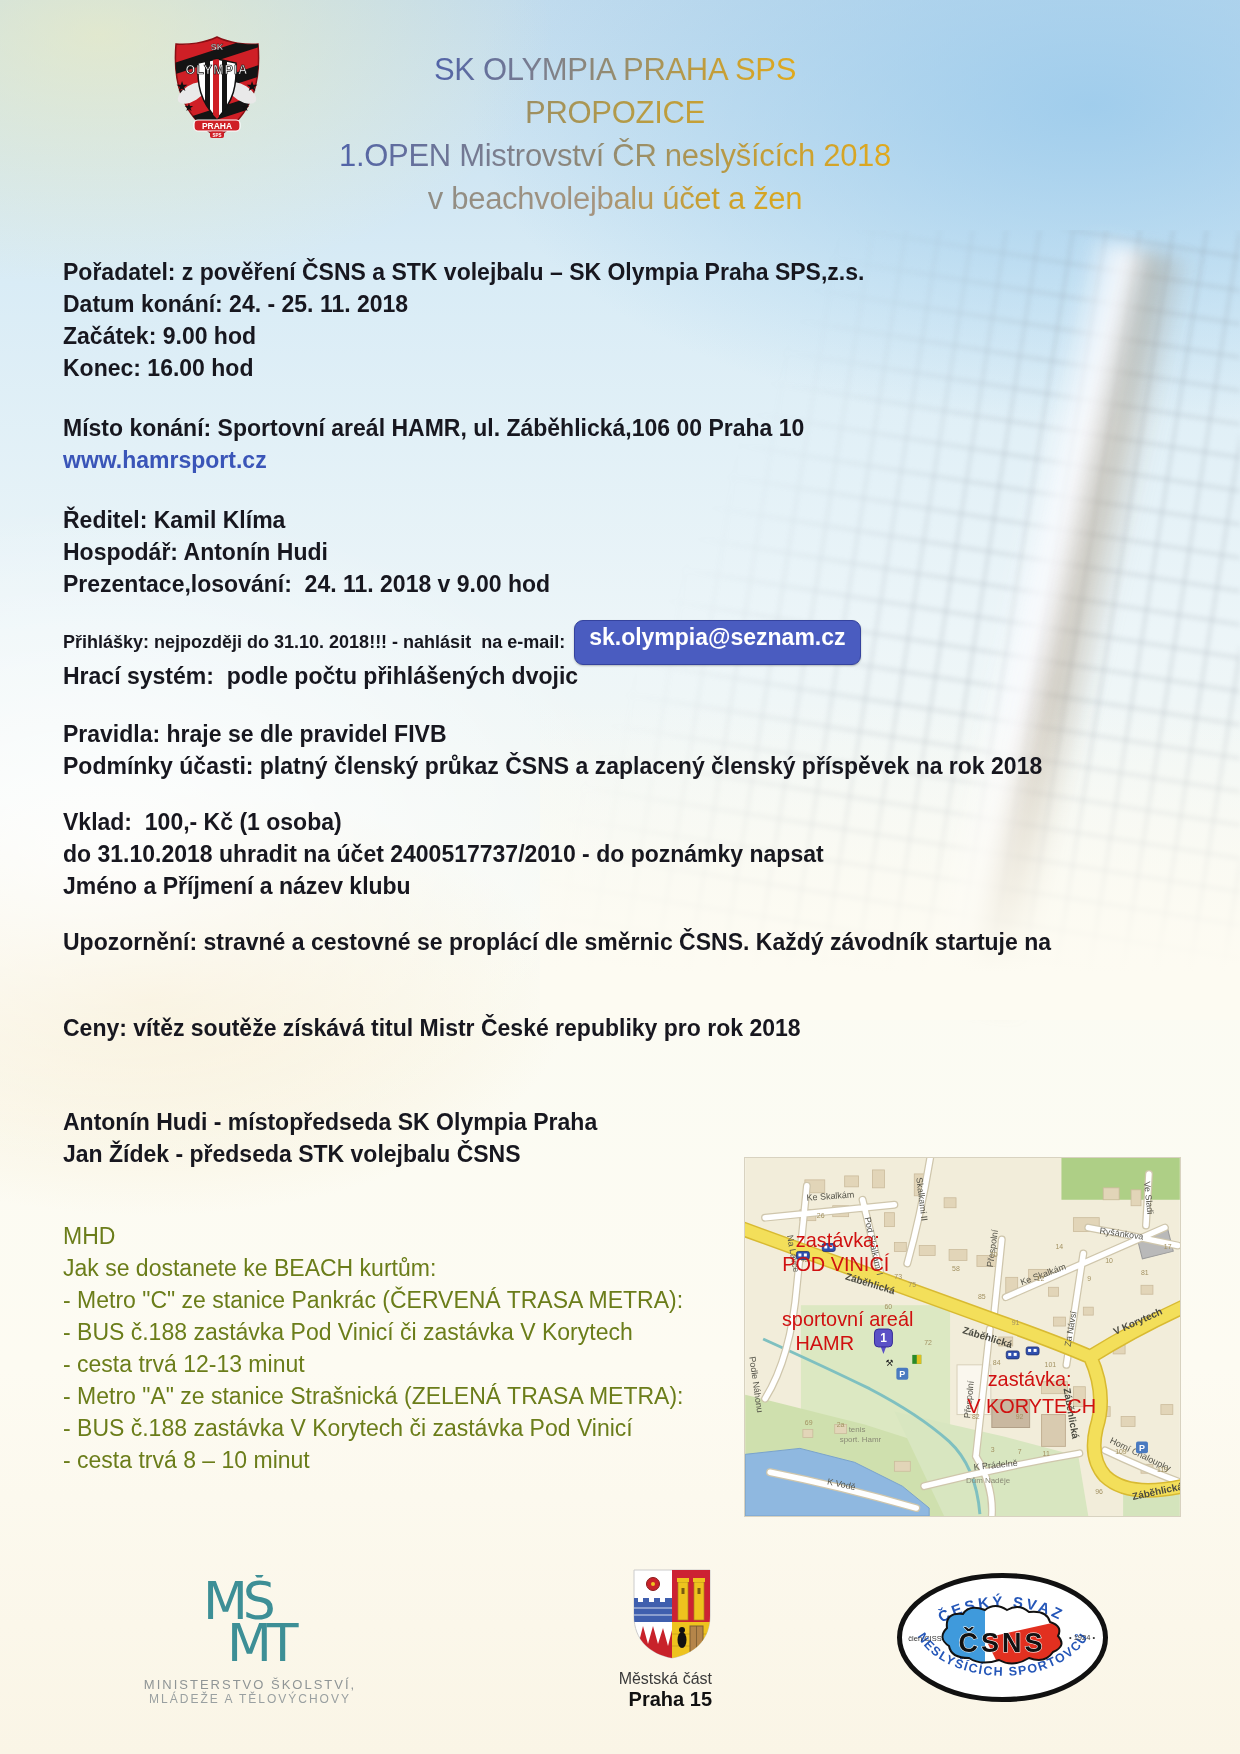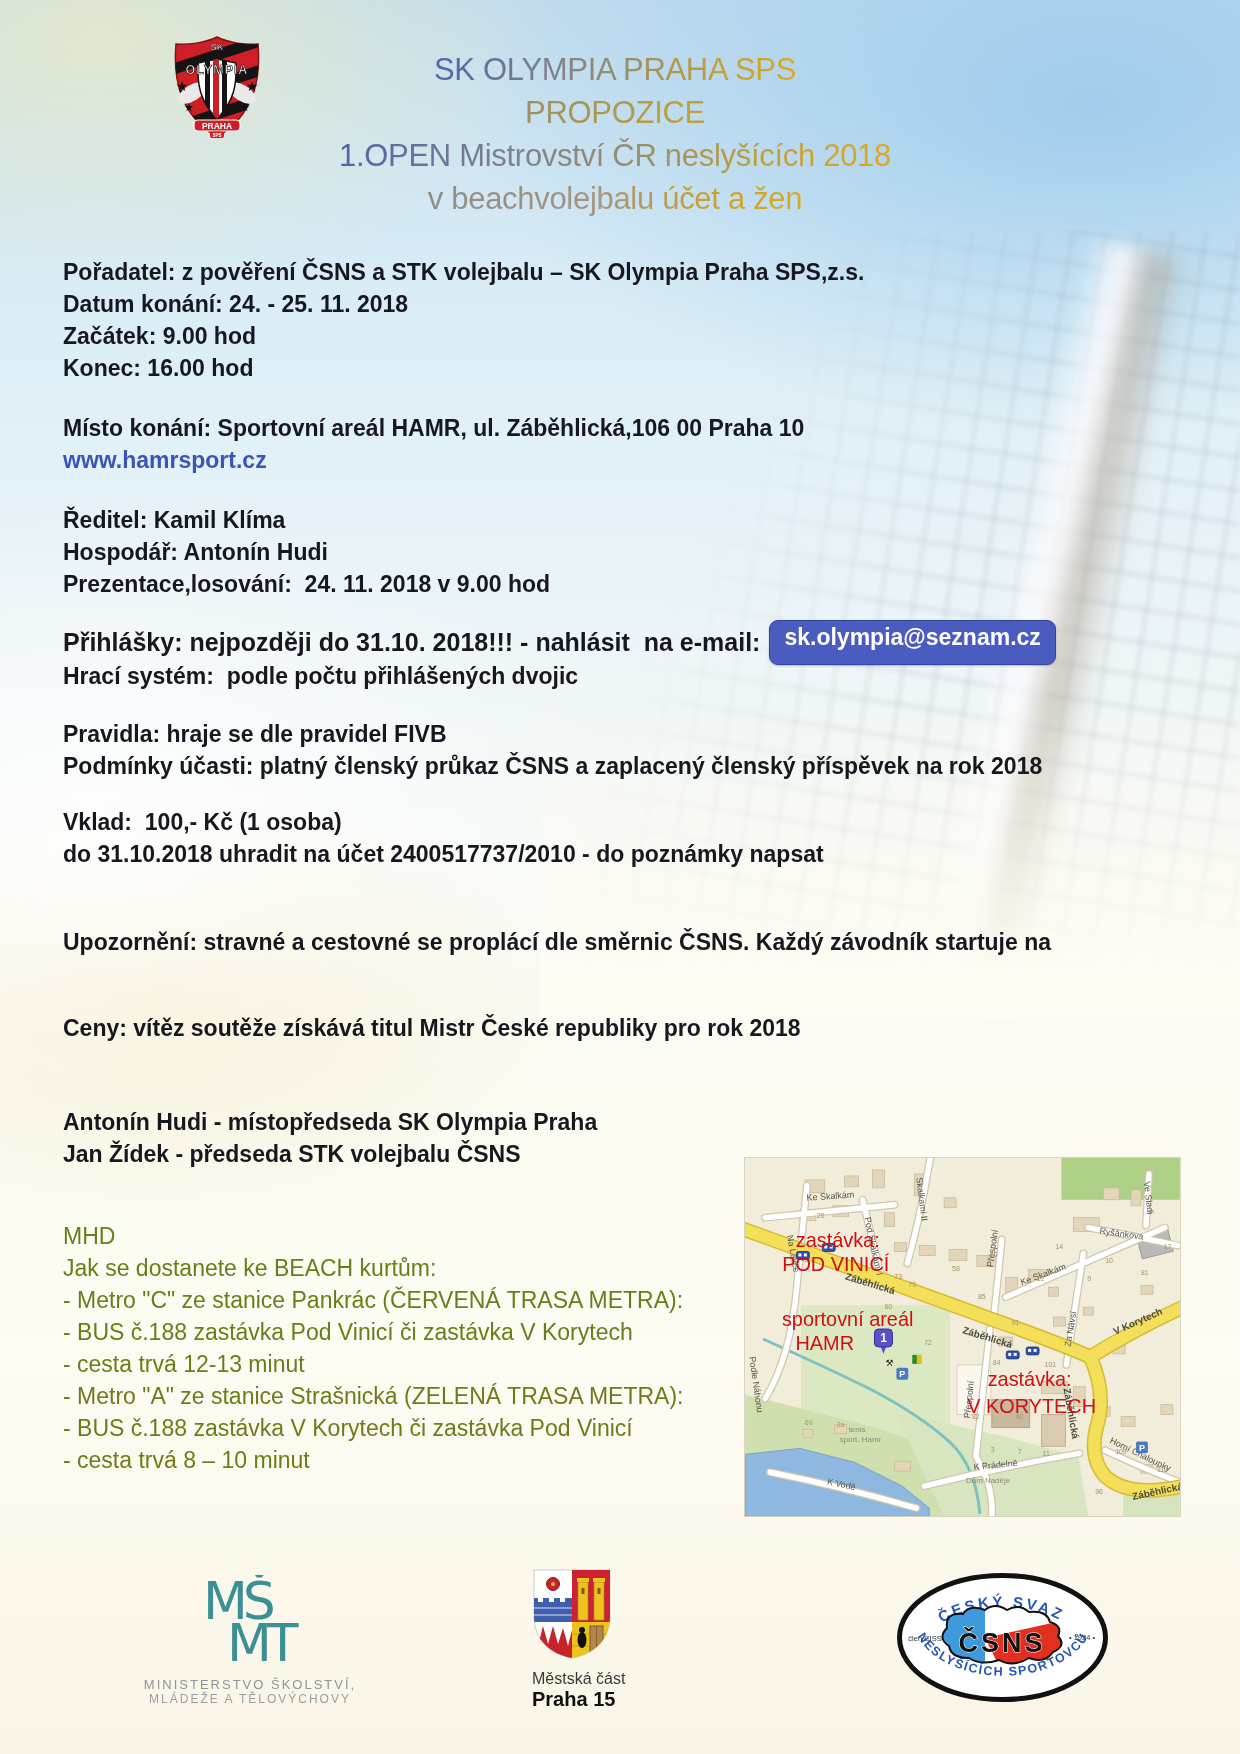--- a/index.html
+++ b/index.html
@@ -31,21 +31,21 @@
   .grad{-webkit-background-clip:text;background-clip:text;color:transparent;display:inline-block;}
   .grad-a{background-image:linear-gradient(90deg,#5163a8 0%,#7d7f8d 30%,#9c8f66 55%,#c29d3a 76%,#e0a91c 100%);}
   .grad-b{background-image:linear-gradient(90deg,#9d8f62 0%,#b39a48 55%,#c7a034 100%);}
   .grad-c{background-image:linear-gradient(90deg,#8f8c84 0%,#a5947f 45%,#caa02e 75%,#dca81e 100%);}
 
   
   .para{position:absolute;left:63px;color:#17171f;font-weight:bold;font-size:23px;}
   .line{height:32px;line-height:32px;white-space:pre;}
   .link{color:#3a55b8;}
   .email-row{position:absolute;left:63px;top:620px;display:flex;align-items:center;gap:9px;}
-  .email-prefix{font-weight:bold;font-size:25px;color:#17171f;white-space:pre;}
+  .email-prefix{font-weight:bold;font-size:18px;color:#17171f;white-space:pre;}
   .email-box{background:#4a5cc0;border:1px solid #35439e;border-radius:9px;color:#fff;font-weight:bold;
     font-size:23px;padding:3px 14px 13px 14px;white-space:pre;box-shadow:0 1px 2px rgba(0,0,0,.25);}
 
   
   .directions{position:absolute;left:63px;top:1220px;color:#6b7d1a;font-size:23px;font-weight:normal;}
   .directions .line{height:32px;line-height:32px;}
 
   
   .map-wrap{position:absolute;left:744px;top:1157px;width:437px;height:360px;border:1px solid #d8d2c0;box-sizing:border-box;}
   .map-svg{display:block;width:100%;height:100%;}
@@ -57,21 +57,21 @@
   .st-name{font-family:"Liberation Sans",sans-serif;font-size:9px;fill:#55544a;}
   .st-name-b{font-family:"Liberation Sans",sans-serif;font-size:10px;fill:#4a4a40;font-weight:bold;}
   .st-min{font-family:"Liberation Sans",sans-serif;font-size:8px;fill:#8a8a76;}
   .hn{font-family:"Liberation Sans",sans-serif;font-size:7px;fill:#a39262;}
   .red-label{font-family:"Liberation Sans",sans-serif;font-size:20px;fill:#d01010;}
 
   
   .msmt{position:absolute;left:120px;top:1575px;width:260px;text-align:center;}
   .msmt-caption1{margin-top:6px;font-size:13px;letter-spacing:2px;color:#8f9596;}
   .msmt-caption2{font-size:12px;letter-spacing:2px;color:#9aa0a1;}
-  .praha15{position:absolute;left:532px;top:1568px;width:180px;text-align:left;}
+  .praha15{position:absolute;left:532px;top:1568px;width:180px;text-align:right;}
   .praha15-caption1{font-size:16px;color:#3a3a3a;margin-top:4px;}
   .praha15-caption2{font-size:20px;color:#111;font-weight:bold;}
   .csns{position:absolute;left:895px;top:1570px;width:215px;height:135px;}
   .csns-arc{font-family:"Liberation Sans",sans-serif;font-weight:bold;fill:#2456b8;}
   .crest{position:absolute;left:166px;top:34px;width:102px;height:106px;}
 </style>
 </head>
 <body>
 
 <div class="page">
@@ -150,20 +150,21 @@
   </div>
 
   <div class="para" style="top:718px">
     <div class="line">Pravidla: hraje se dle pravidel FIVB</div>
     <div class="line">Podmínky účasti: platný členský průkaz ČSNS a zaplacený členský příspěvek na rok 2018</div>
   </div>
 
   <div class="para" style="top:806px">
     <div class="line">Vklad:  100,- Kč (1 osoba)</div>
     <div class="line">do 31.10.2018 uhradit na účet 2400517737/2010 - do poznámky napsat</div>
+    <div class="line">Jméno a Příjmení a název klubu</div>
   </div>
 
   <div class="para" style="top:926px">
     <div class="line">Upozornění: stravné a cestovné se proplácí dle směrnic ČSNS. Každý závodník startuje na</div>
   </div>
 
   <div class="para" style="top:1012px">
     <div class="line">Ceny: vítěz soutěže získává titul Mistr České republiky pro rok 2018</div>
   </div>
 

